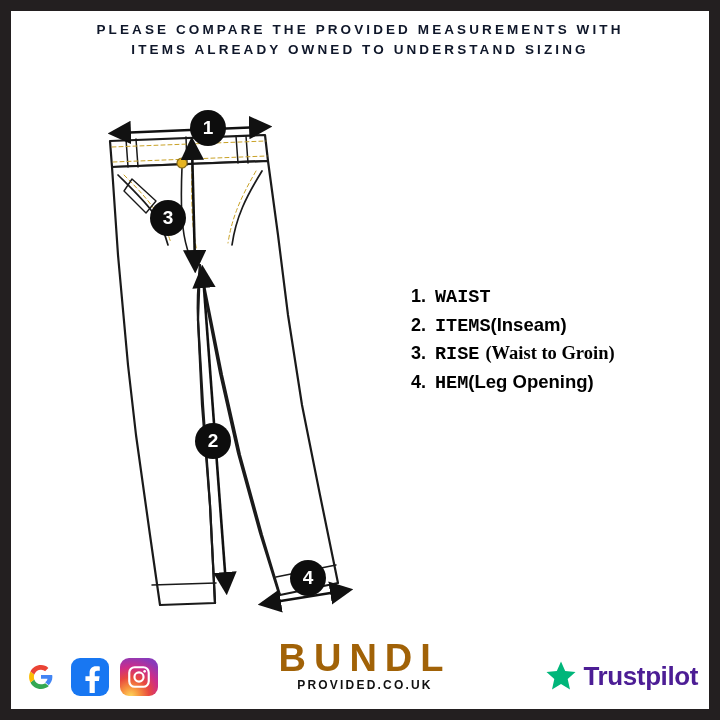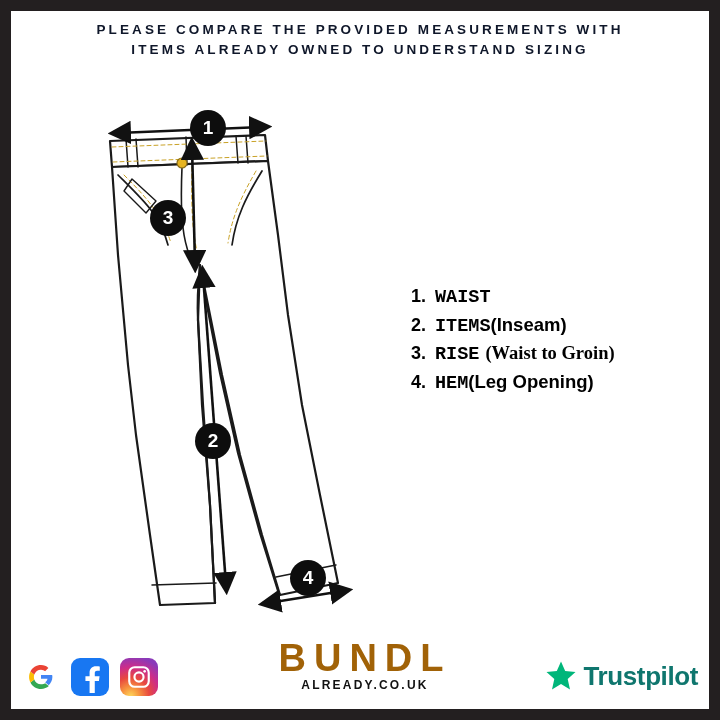--- a/index.html
+++ b/index.html
@@ -152,21 +152,21 @@
     position: absolute;
     right: 22px;
     top: 660px;
     display: flex;
     align-items: center;
     gap: 7px;
   }
   .tp-text {
     font-size: 26px;
     font-weight: bold;
-    color: #0f766e;
+    color: #4c1d95;
     letter-spacing: -0.4px;
   }
 </style>
 </head>
 <body>
 
 <div id="page">
 
   <div class="frame"></div>
 
@@ -290,21 +290,21 @@
     </div>
     <div class="legend-row">
       <span class="legend-num">4.</span>
       <span class="legend-label">HEM</span>
       <span class="legend-paren" style="">(Leg Opening)</span>
     </div>
   </div>
 
   <div class="footer-brand">
     <div class="brand-name">BUNDL</div>
-    <div class="brand-sub">ALREADY.CO.UK</div>
+    <div class="brand-sub">PROVIDED.CO.UK</div>
   </div>
 
   <div class="socials">
     <div class="social google">
       <svg width="26" height="26" viewBox="0 0 48 48">
         <path fill="#4285F4" d="M45 24c0-1.6-.1-2.7-.4-3.9H24v7.1h12c-.2 1.9-1.5 4.7-4.4 6.6l6.7 5.2C42.2 35.3 45 30.2 45 24z"></path>
         <path fill="#34A853" d="M24 46c5.9 0 10.9-2 14.5-5.3l-6.9-5.3c-1.8 1.3-4.3 2.2-7.6 2.2-5.8 0-10.7-3.8-12.4-9.1l-7.1 5.5C8.1 41.2 15.4 46 24 46z"></path>
         <path fill="#FBBC05" d="M11.6 28.5c-.5-1.4-.7-2.9-.7-4.5s.3-3.1.7-4.5l-7.1-5.5C2.9 17 2 20.4 2 24s.9 7 2.5 10z"></path>
         <path fill="#EA4335" d="M24 10.6c3.3 0 6.1 1.4 7.5 2.6l6.1-6C33.9 3.8 29.4 2 24 2 15.4 2 8.1 6.8 4.5 14l7.1 5.5C13.3 14.3 18.2 10.6 24 10.6z"></path>
       </svg>

